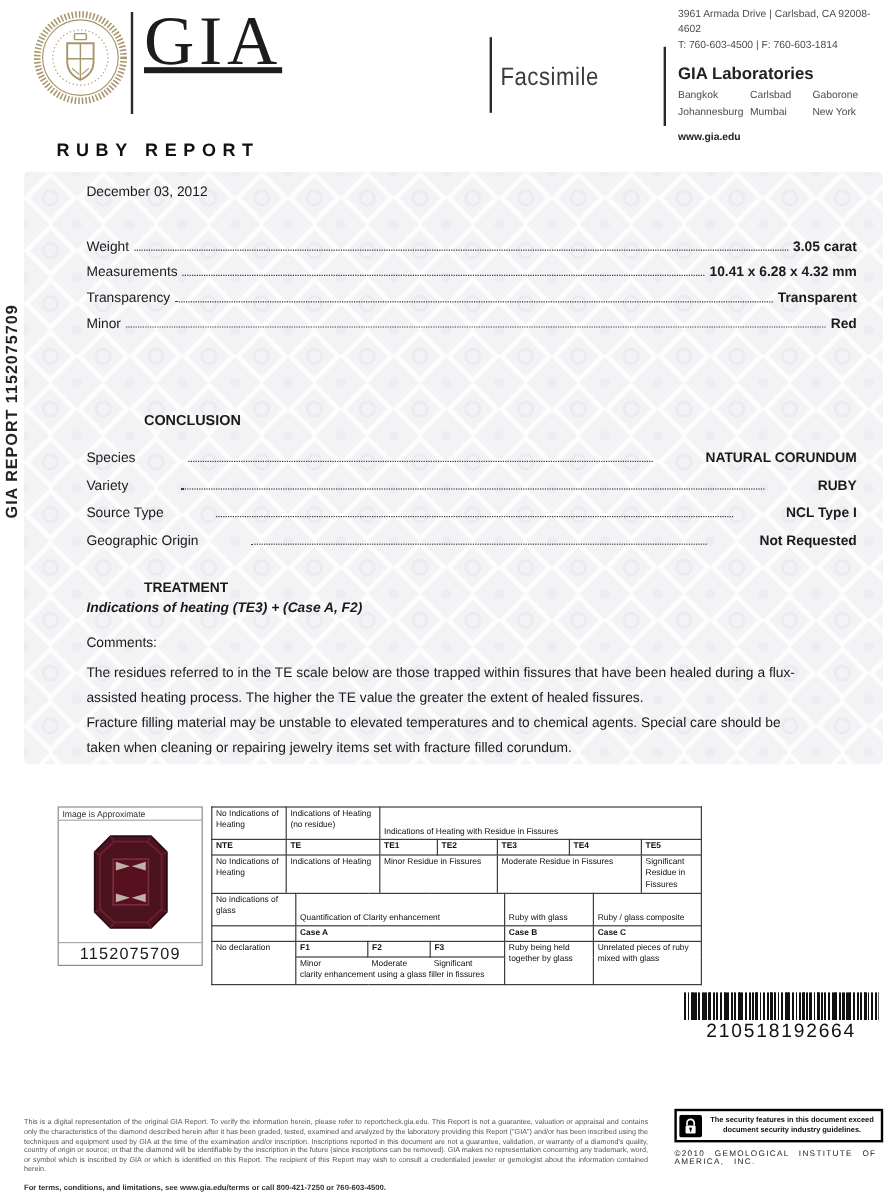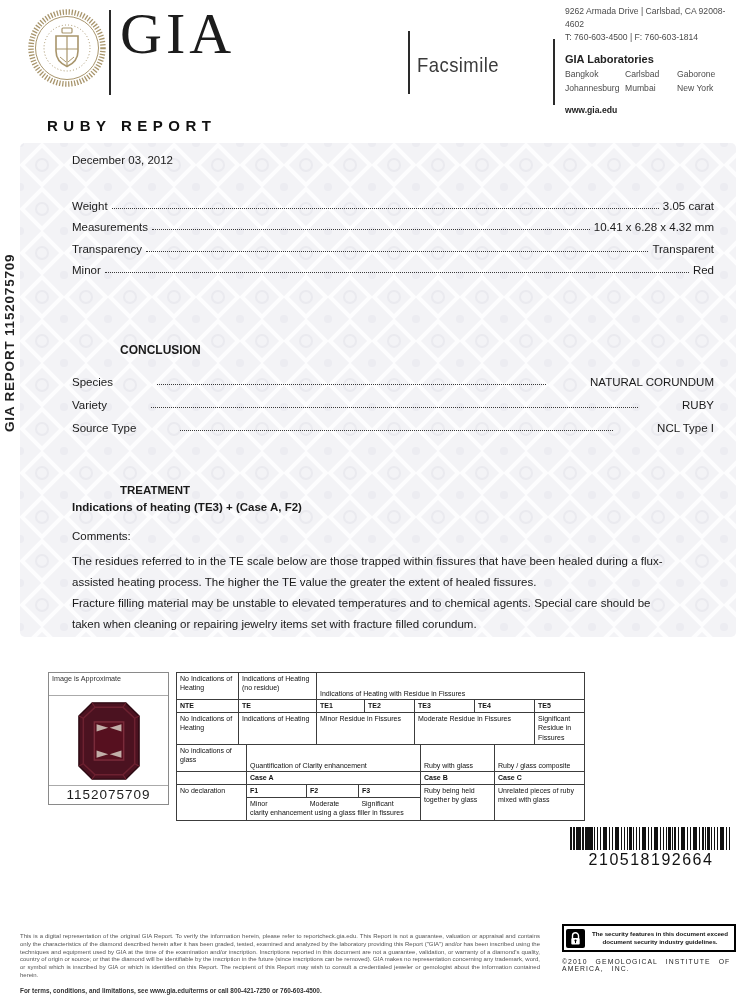--- a/index.html
+++ b/index.html
@@ -9,56 +9,56 @@
     background:#fff; overflow:hidden; color:#1a1a1a;
     font-family:"Liberation Sans", sans-serif;
   }
   
   .seal { position:absolute; left:27px; top:8px; }
   .vdiv { position:absolute; width:1.5px; background:#2a2a2a; }
   .vdiv1 { left:109px; top:10px; height:85px; }
   .vdiv2 { left:408px; top:31px; height:63px; }
   .vdiv3 { left:553px; top:39px; height:66px; }
   .gia-word { position:absolute; left:120px; top:4px; font-family:"Liberation Serif", serif; }
-  .gia-word .big { font-size:58px; letter-spacing:4px; color:#1c1c1c; line-height:1.05; }
+  .gia-word .big { font-size:58px; letter-spacing:4px; color:#1c1c1c; line-height:1.05;text-decoration:underline; }
   .gia-word .sub { font-size:13.5px; letter-spacing:1.4px; color:#222; font-variant:small-caps; margin-top:-4px; }
   .facsimile { position:absolute; left:417px; top:53px; font-size:21px; font-weight:300;
     color:#3b3b3b; transform:scaleX(.88); transform-origin:left; letter-spacing:.5px; }
   .addr { position:absolute; left:565px; top:5px; width:172px; font-size:8.6px; color:#4c4c4c; line-height:1.5; }
   .addr .b { font-weight:bold; color:#222; }
-  .addr .labs-title { margin-top:7px; font-size:11px; }
+  .addr .labs-title { margin-top:7px; font-size:14px; }
   .labs-grid { display:grid; grid-template-columns:60px 52px 56px; row-gap:1px; margin-top:1px; }
   .addr .site { margin-top:9px; }
   
   .report-title { position:absolute; left:47px; top:117px; font-size:15px; font-weight:bold;
     letter-spacing:5.5px; color:#111; }
   .side-text { position:absolute; left:2px; top:432px; width:296px; font-size:13.5px; font-weight:bold;
     letter-spacing:.8px; color:#222; transform:rotate(-90deg); transform-origin:top left; }
   
   .panel { position:absolute; left:20px; top:143px; width:716px; height:494px; border-radius:5px; overflow:hidden; }
   .panel svg { position:absolute; inset:0; }
   .content { position:absolute; font-size:11.5px; }
   .date { left:72px; top:154px; }
   .fields { left:72px; top:190px; width:642px; }
   .cfields { left:72px; top:365px; width:642px; }
   .field { display:flex; align-items:flex-end; height:21.6px; }
   .cfields .field { height:23px;gap:40px; }
   .flabel { white-space:nowrap; }
   .dots { flex:1; border-bottom:1.6px dotted #3a3a3a; margin:0 4px 3px 4px; }
-  .fvalue { white-space:nowrap; font-weight:normal; }
+  .fvalue { white-space:nowrap; font-weight:bold; }
   .sec-head { font-weight:bold; font-size:12px;margin-left:48px; }
   .h-conclusion { left:72px; top:343px; }
   .h-treatment { left:72px; top:484px; font-size:11.5px; }
-  .treat-val { left:72px; top:501px; font-weight:bold; }
+  .treat-val { left:72px; top:501px; font-weight:bold;font-style:italic; }
   .comments-label { left:72px; top:530px; }
   .comments { left:72px; top:551px; width:592px; line-height:21px; }
   
   .img-box { position:absolute; left:48px; top:672px; width:121px; height:133px;
     border:1px solid #8a8a8a; background:#fff; display:flex; flex-direction:column; }
-  .img-cap { font-size:7.2px; color:#333; padding:1px 3px 12px; border-bottom:1px solid #aaa; }
+  .img-cap { font-size:7.2px; color:#333; padding:1px 3px 0; border-bottom:1px solid #aaa; }
   .img-area { flex:1; display:flex; align-items:center; justify-content:center; }
   .img-num { font-size:13.5px; text-align:center; letter-spacing:1px; padding:1px 0 2px; border-top:1px solid #aaa; }
   
   table.tbl { position:absolute; border-collapse:collapse; width:408px; left:176px; background:#fff; table-layout:fixed; }
   .tbl-te { top:672px; }
   .tbl-glass { top:744px; }
   .tbl td { border:1px solid #3c3c3c; padding:1px 3px; vertical-align:top;
     font-size:7px; line-height:1.35; color:#111; }
   .tbl td.b { font-weight:bold; }
   .tbl td.vb { vertical-align:bottom; }
@@ -110,21 +110,21 @@
 
   <div class="gia-word">
     <div class="big">GIA</div>
   </div>
 
   <div class="vdiv vdiv2"></div>
   <div class="facsimile">Facsimile</div>
   <div class="vdiv vdiv3"></div>
 
   <div class="addr">
-    <div>9262 Armada Drive | Carlsbad, CA 92008-4602</div>
+    <div>3961 Armada Drive | Carlsbad, CA 92008-4602</div>
     <div>T: 760-603-4500   |   F: 760-603-1814</div>
     <div class="b labs-title">GIA Laboratories</div>
     <div class="labs-grid">
       <span>Bangkok</span>
       <span>Carlsbad</span>
       <span>Gaborone</span>
       <span>Johannesburg</span>
       <span>Mumbai</span>
       <span>New York</span>
     </div>
@@ -187,20 +187,25 @@
     <div class="field">
         <span class="flabel">Variety</span>
         <span class="dots"></span>
         <span class="fvalue">RUBY</span>
       </div>
     <div class="field">
         <span class="flabel">Source Type</span>
         <span class="dots"></span>
         <span class="fvalue">NCL Type I</span>
       </div>
+    <div class="field">
+        <span class="flabel">Geographic Origin</span>
+        <span class="dots"></span>
+        <span class="fvalue">Not Requested</span>
+      </div>
   </div>
 
   <div class="content sec-head h-treatment">TREATMENT</div>
   <div class="content treat-val">Indications of heating (TE3) + (Case A, F2)</div>
   <div class="content comments-label">Comments:</div>
   <div class="content comments">
     <div>The residues referred to in the TE scale below are those trapped within fissures that have been healed during a flux-assisted heating process. The higher the TE value the greater the extent of healed fissures.</div>
     <div>Fracture filling material may be unstable to elevated temperatures and to chemical agents. Special care should be taken when cleaning or repairing jewelry items set with  fracture filled corundum.</div>
   </div>
 

